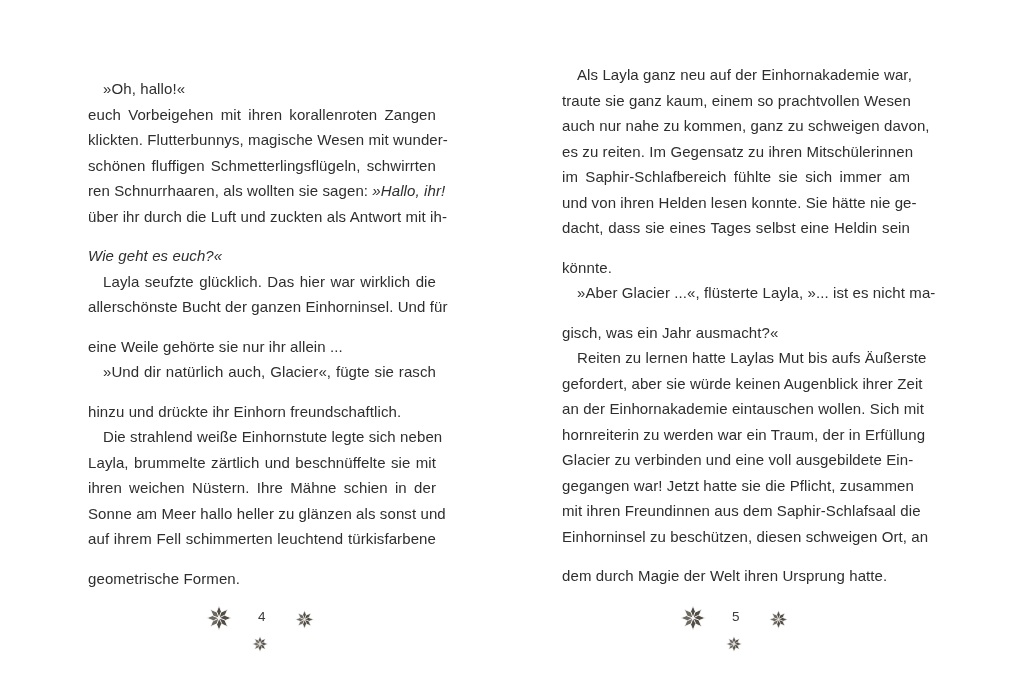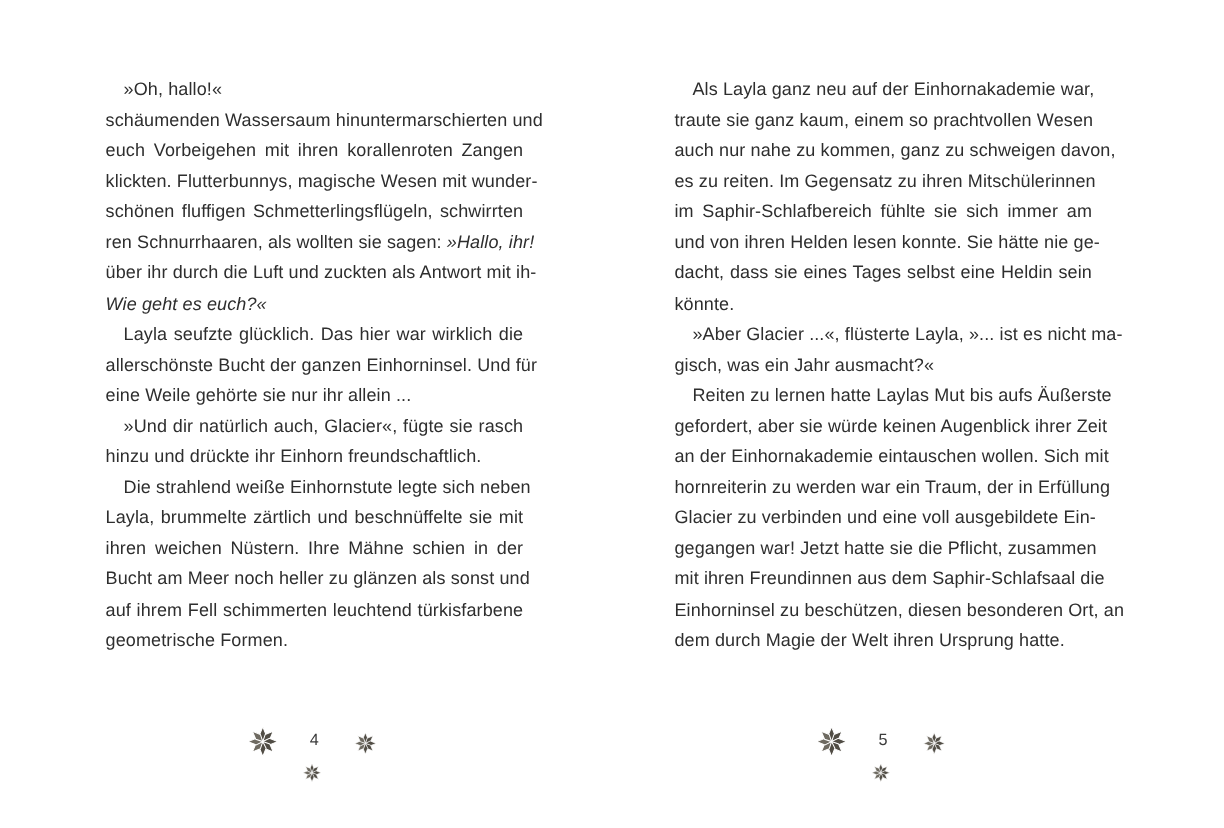--- a/index.html
+++ b/index.html
@@ -31,21 +31,21 @@
   .line {
     height: 25.5px;
     line-height: 25.5px;
     font-size: 15px;
     color: var(--text);
     text-align: justify;
     text-align-last: justify;
     white-space: nowrap;
     letter-spacing: 0.1px;
   }
-  .line.end { text-align-last: left; }
+  .line.end { text-align-last: left; margin-top: 14px; }
   .line.indent { padding-left: 15px; }
   .line .it { font-style: italic; }
   .footer {
     position: absolute;
     top: 541px;
     left: 0;
     right: 0;
     height: 60px;
   }
   .footer .star { position: absolute; display: block; }
@@ -81,36 +81,35 @@
       <polygon class="petal-l" points="0,0 2.3,-4.6 0,-10.2 -2.3,-4.6" transform="rotate(315)"></polygon>
     </g>
   </symbol>
 </svg>
 
 <div class="spread">
 
   <div class="page left">
     <div class="text-lines">
         <div class="line indent end"><span>»Oh, hallo!«</span></div>
-        <div class="line"><span>schäumenden Wassersaum hinuntermarschierten und</span></div>
         <div class="line"><span>euch Vorbeigehen mit ihren korallenroten Zangen</span></div>
         <div class="line"><span>klickten. Flutterbunnys, magische Wesen mit wunder-</span></div>
         <div class="line"><span>schönen fluffigen Schmetterlingsflügeln, schwirrten</span></div>
         <div class="line"><span>ren Schnurrhaaren, als wollten sie sagen: </span><span class="it">»Hallo, ihr!</span></div>
         <div class="line"><span>über ihr durch die Luft und zuckten als Antwort mit ih-</span></div>
         <div class="line end"><span class="it">Wie geht es euch?«</span></div>
         <div class="line indent"><span>Layla seufzte glücklich. Das hier war wirklich die</span></div>
         <div class="line"><span>allerschönste Bucht der ganzen Einhorninsel. Und für</span></div>
         <div class="line end"><span>eine Weile gehörte sie nur ihr allein ...</span></div>
         <div class="line indent"><span>»Und dir natürlich auch, Glacier«, fügte sie rasch</span></div>
         <div class="line end"><span>hinzu und drückte ihr Einhorn freundschaftlich.</span></div>
         <div class="line indent"><span>Die strahlend weiße Einhornstute legte sich neben</span></div>
         <div class="line"><span>Layla, brummelte zärtlich und beschnüffelte sie mit</span></div>
         <div class="line"><span>ihren weichen Nüstern. Ihre Mähne schien in der</span></div>
-        <div class="line"><span>Bucht am Meer noch heller zu glänzen als sonst und</span></div>
+        <div class="line"><span>Sonne am Meer hallo heller zu glänzen als sonst und</span></div>
         <div class="line"><span>auf ihrem Fell schimmerten leuchtend türkisfarbene</span></div>
         <div class="line end"><span>geometrische Formen.</span></div>
       </div>
     <div class="footer">
       <svg class="star big">
           <use href="#star8"></use>
         </svg>
       <span class="pagenum">4</span>
       <svg class="star mid">
           <use href="#star8"></use>
@@ -133,21 +132,21 @@
         <div class="line end"><span>könnte.</span></div>
         <div class="line indent"><span>»Aber Glacier ...«, flüsterte Layla, »... ist es nicht ma-</span></div>
         <div class="line end"><span>gisch, was ein Jahr ausmacht?«</span></div>
         <div class="line indent"><span>Reiten zu lernen hatte Laylas Mut bis aufs Äußerste</span></div>
         <div class="line"><span>gefordert, aber sie würde keinen Augenblick ihrer Zeit</span></div>
         <div class="line"><span>an der Einhornakademie eintauschen wollen. Sich mit</span></div>
         <div class="line"><span>hornreiterin zu werden war ein Traum, der in Erfüllung</span></div>
         <div class="line"><span>Glacier zu verbinden und eine voll ausgebildete Ein-</span></div>
         <div class="line"><span>gegangen war! Jetzt hatte sie die Pflicht, zusammen</span></div>
         <div class="line"><span>mit ihren Freundinnen aus dem Saphir-Schlafsaal die</span></div>
-        <div class="line"><span>Einhorninsel zu beschützen, diesen besonderen Ort, an</span></div>
+        <div class="line"><span>Einhorninsel zu beschützen, diesen schweigen Ort, an</span></div>
         <div class="line end"><span>dem durch Magie der Welt ihren Ursprung hatte.</span></div>
       </div>
     <div class="footer">
       <svg class="star big">
           <use href="#star8"></use>
         </svg>
       <span class="pagenum">5</span>
       <svg class="star mid">
           <use href="#star8"></use>
         </svg>

